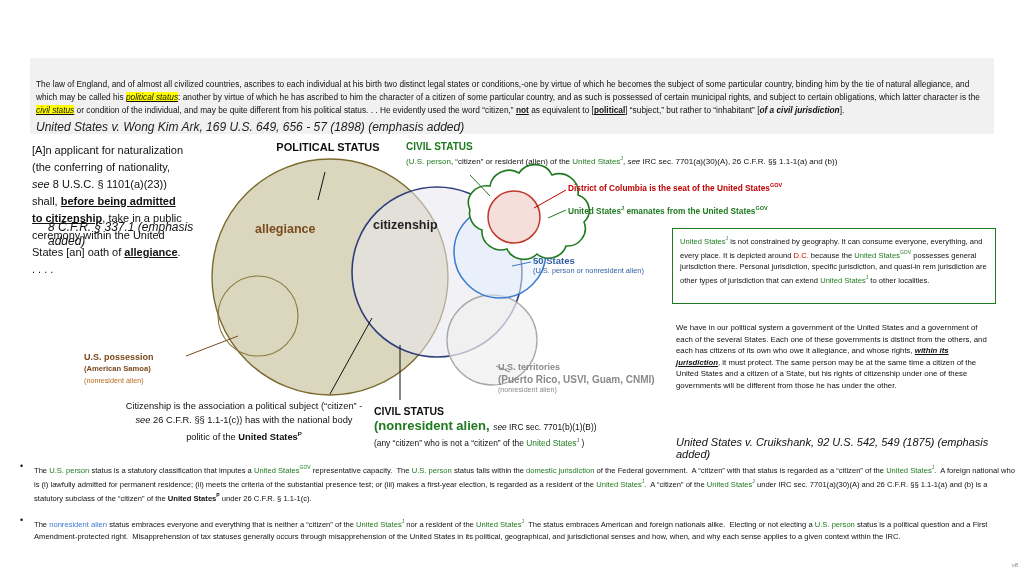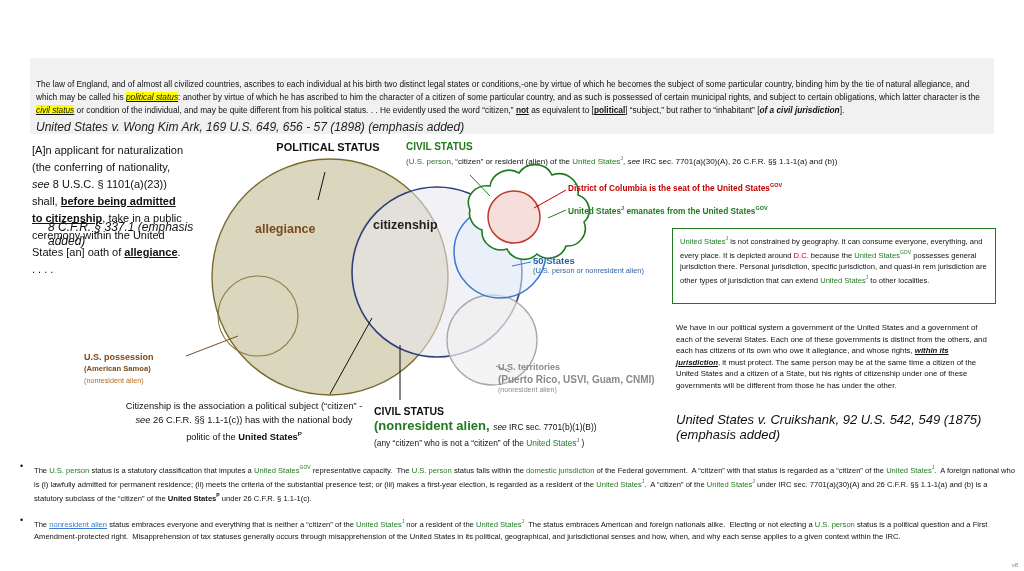--- a/index.html
+++ b/index.html
@@ -126,34 +126,34 @@
     position:absolute; left:680px; top:233px; width:308px;
     font-size:7.6px; line-height:11.4px; color:#111;
   }
 
   
   .right-quote {
     position:absolute; left:676px; top:322px; width:318px;
     font-size:7.8px; line-height:11.6px; color:#111;
   }
   .right-cite {
-    position:absolute; left:676px; top:412px; width:318px;
-    font-size:13px; font-style:italic; color:#111;
+    position:absolute; left:676px; top:436px; width:318px;
+    font-size:11px; font-style:italic; color:#111;
   }
 
   
   .bullets { position:absolute; left:16px; top:462px; width:1000px; }
   .bullet { position:relative; padding-left:18px; margin-bottom:12px;
             font-size:7.6px; line-height:11.6px; color:#111; text-align:left; }
   .bullet:before {
     content:"\2022"; position:absolute; left:4px; top:-1px; font-size:9px; color:#111;
   }
 
   .green { color:#1f7a1f; }
-  .blue  { color:#3a7ad1;text-decoration:underline; }
+  .blue  { color:#3a7ad1; }
   .red   { color:#c00000; }
   .sup { font-size:0.66em; vertical-align:super; }
 
   .version {
     position:absolute; right:6px; bottom:3px; font-size:6px; color:#888;
   }
 </style>
 </head>
 <body>
 

